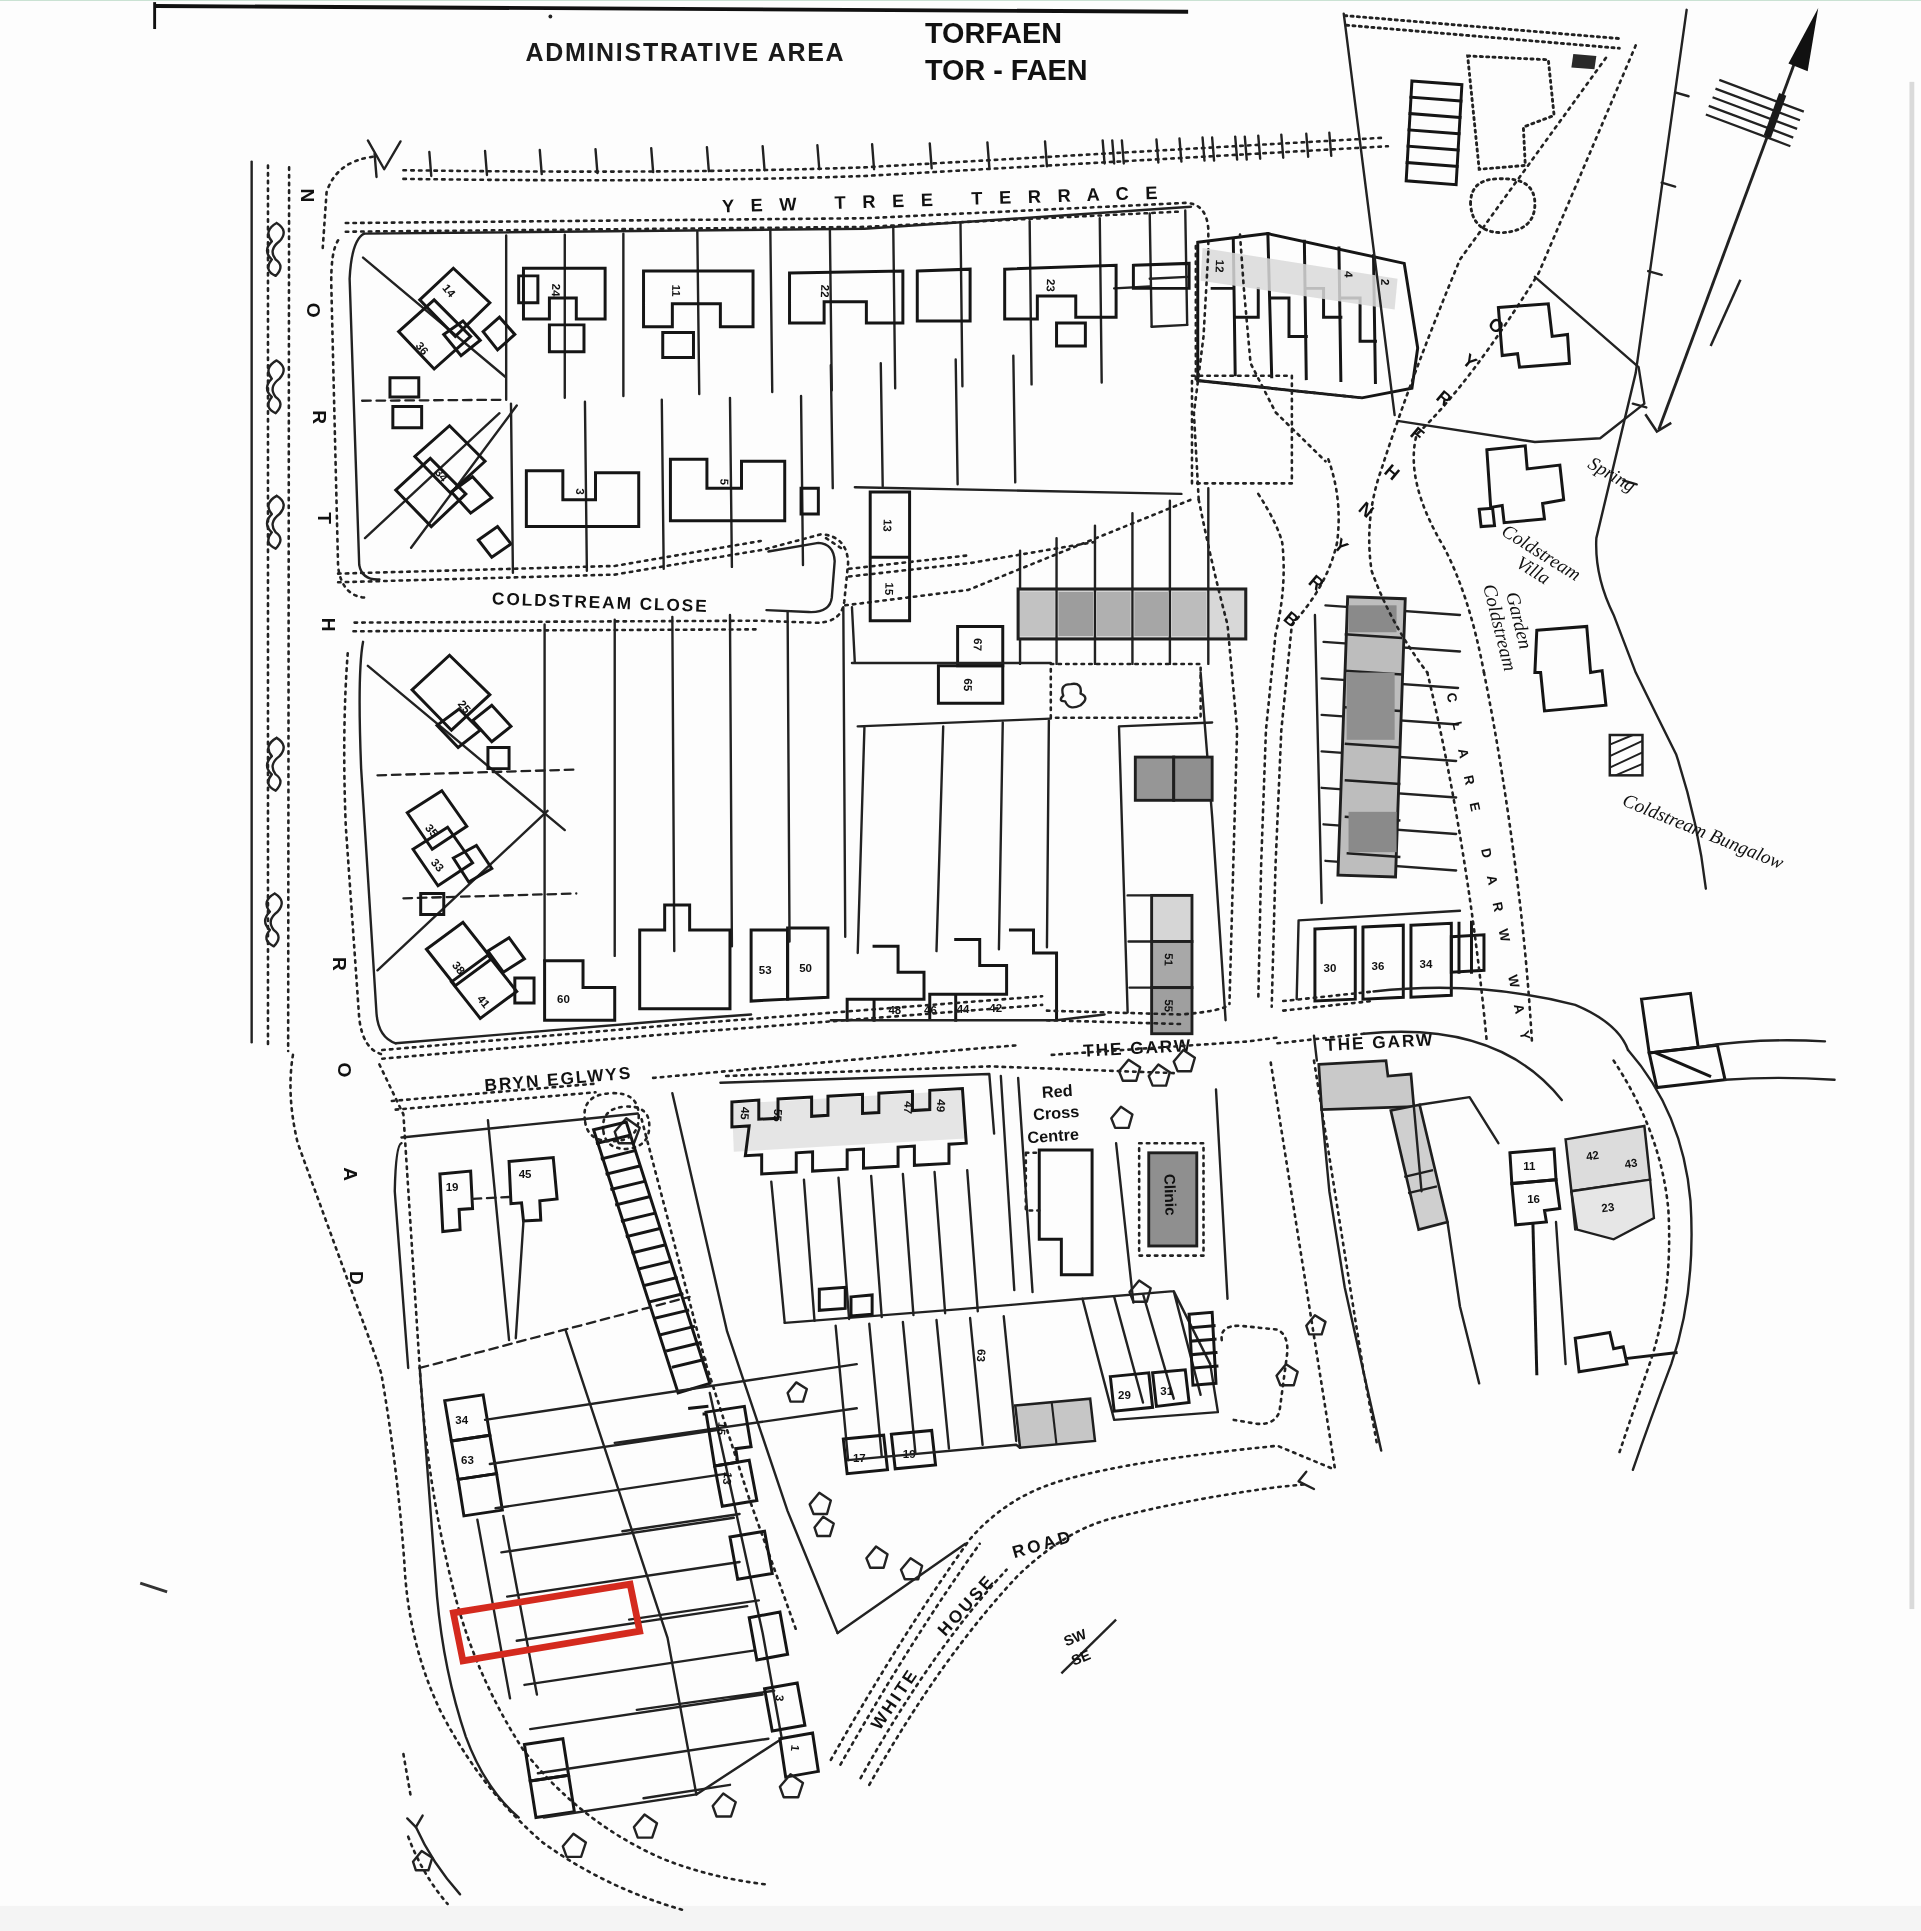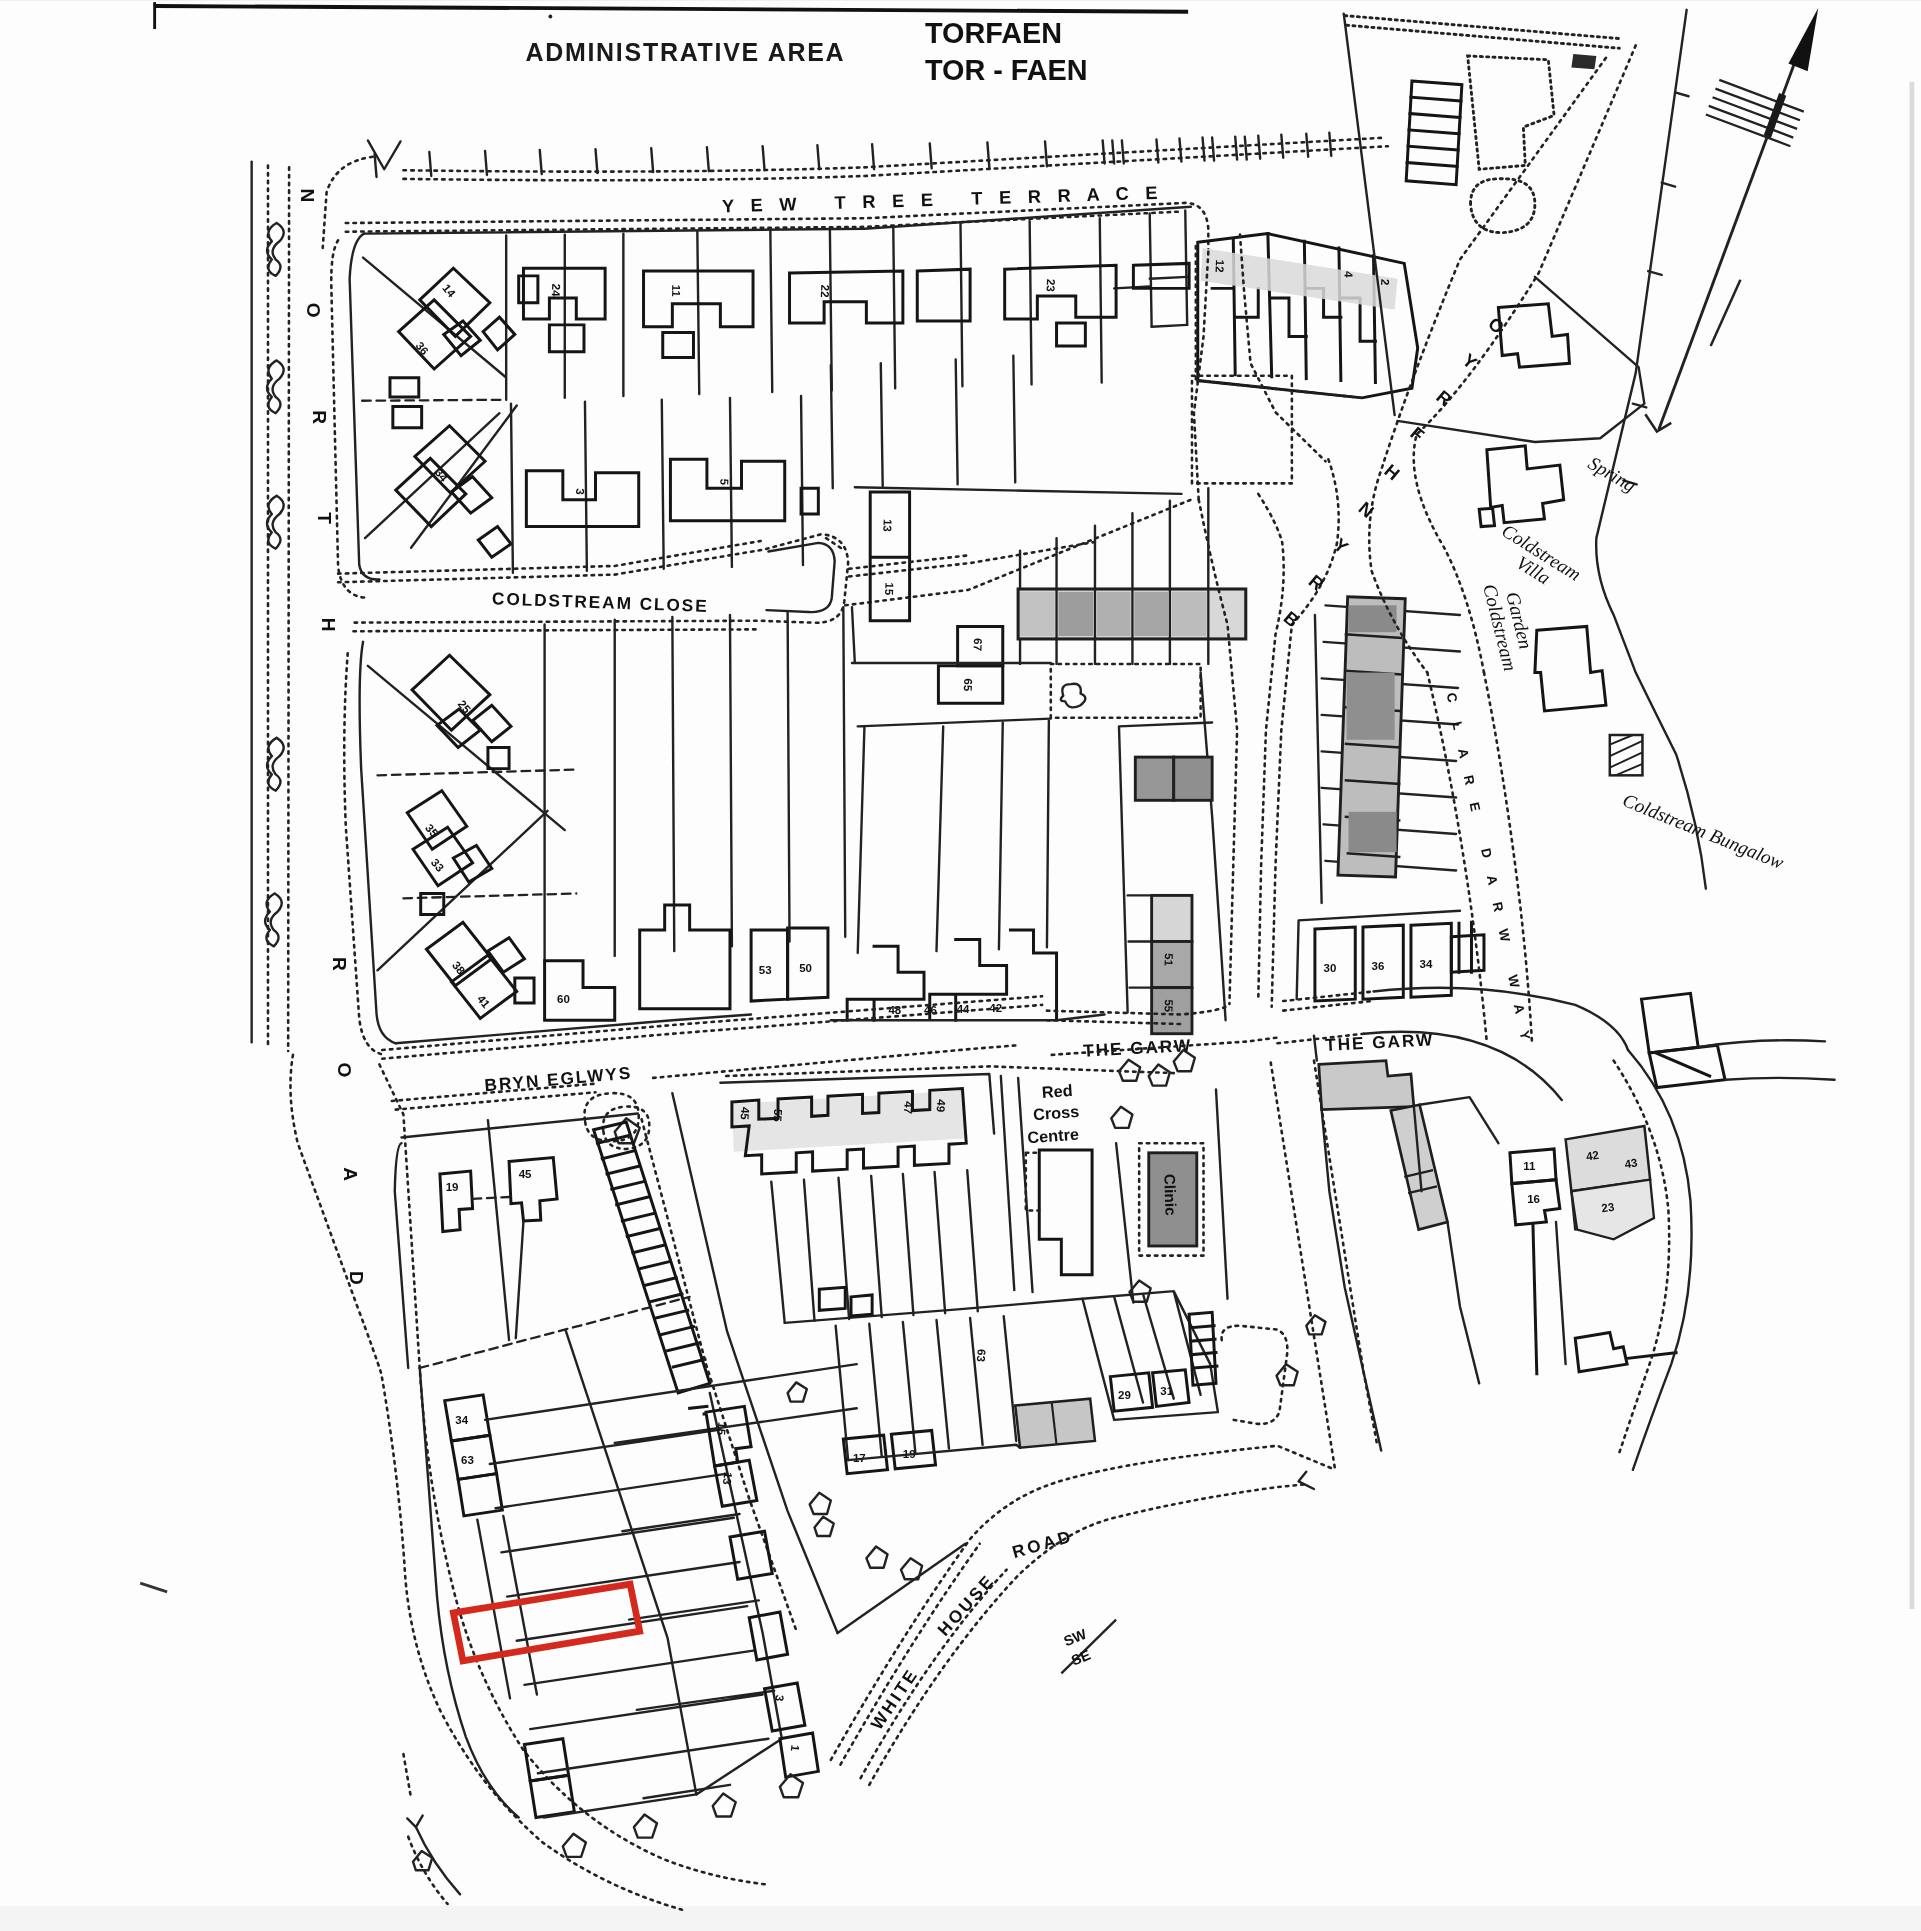--- a/index.html
+++ b/index.html
@@ -1,16 +1,16 @@
 <!DOCTYPE html>
 <html><head>
 <meta charset="utf-8">
 <style>
 html,body{margin:0;padding:0;background:#ffffff;}
-#page{position:relative;width:1921px;height:1932px;background:#c4b5fd;overflow:hidden;font-family:"Liberation Sans",sans-serif;}
+#page{position:relative;width:1921px;height:1932px;background:#15803d;overflow:hidden;font-family:"Liberation Sans",sans-serif;}
 svg{position:absolute;top:0;left:0;filter:blur(0.6px);}
 .d{fill:none;stroke:#222;stroke-width:2.7;stroke-dasharray:2.6 5.4;stroke-linecap:round;}
 .d2{fill:none;stroke:#222;stroke-width:3.0;stroke-dasharray:2.2 4.4;stroke-linecap:round;}
 .dm{fill:none;stroke:#222;stroke-width:2.4;stroke-dasharray:9 6;stroke-linecap:round;}
 .s{fill:none;stroke:#222;stroke-width:2.5;stroke-linecap:round;stroke-linejoin:round;}
 .b{fill:none;stroke:#151515;stroke-width:3.1;stroke-linecap:square;stroke-linejoin:miter;}
 .rn{font-family:"Liberation Sans",sans-serif;font-size:19px;font-weight:bold;letter-spacing:6px;fill:#111;}
 .rn2{font-family:"Liberation Sans",sans-serif;font-size:18px;font-weight:bold;letter-spacing:2px;fill:#111;}
 .it{font-family:"Liberation Serif",serif;font-style:italic;font-size:20px;fill:#111;}
 .hn{font-family:"Liberation Sans",sans-serif;font-size:12px;font-weight:bold;fill:#111;}

